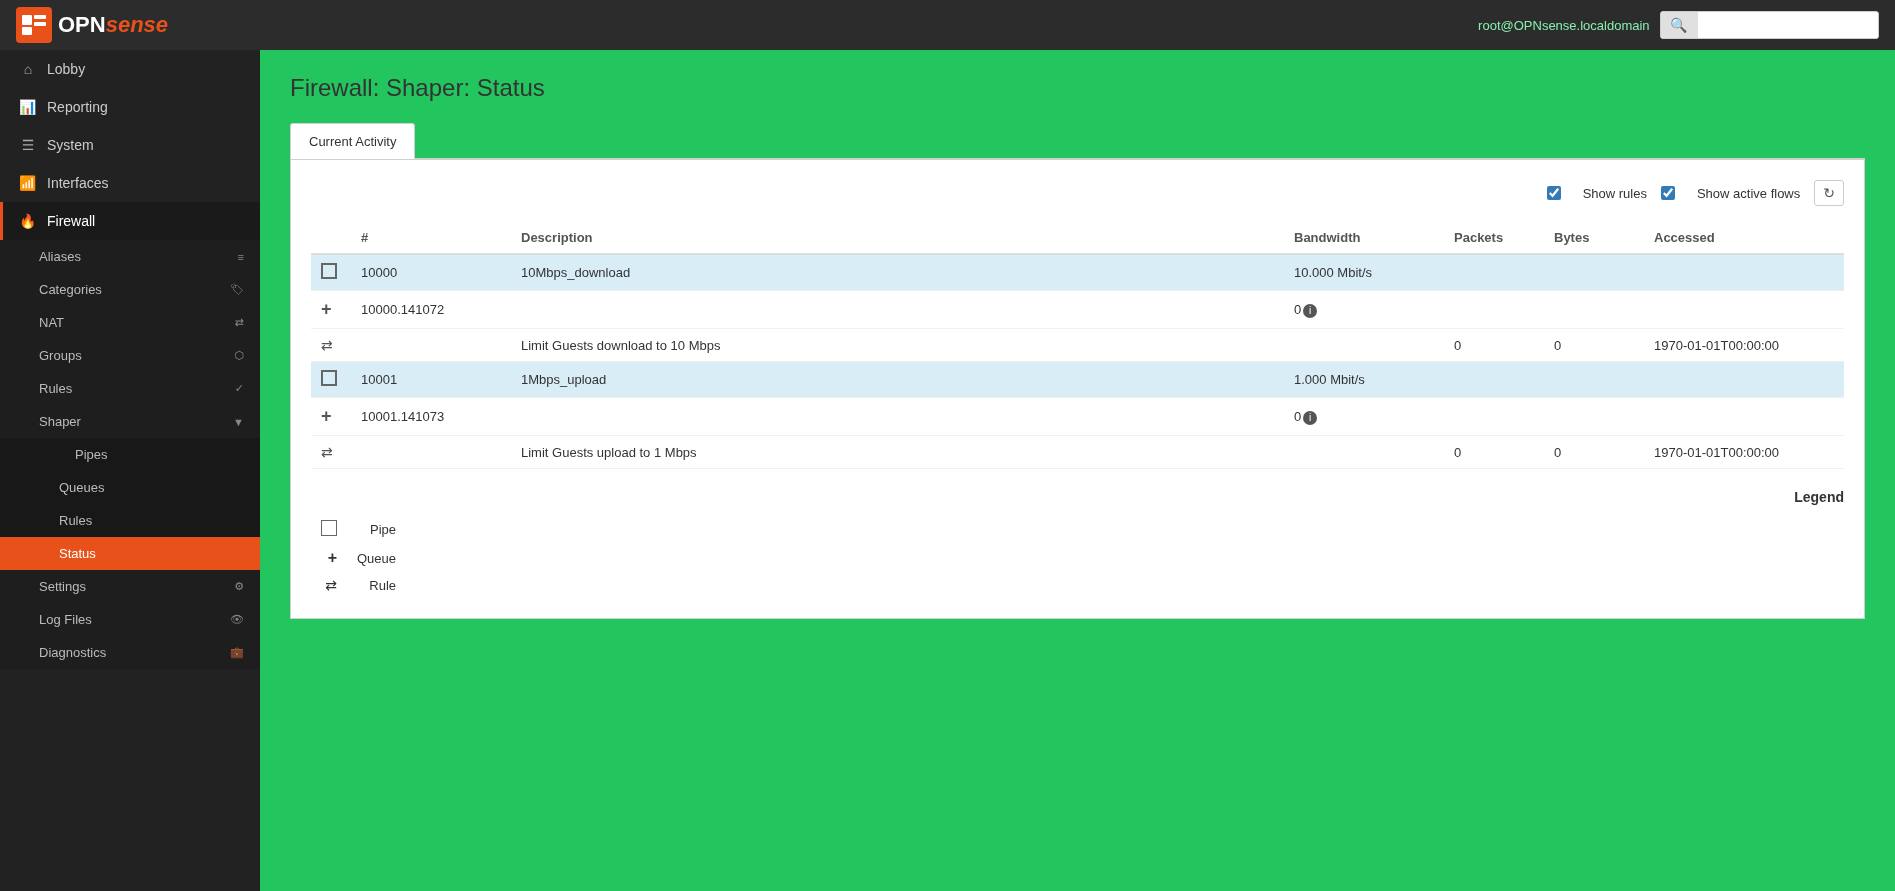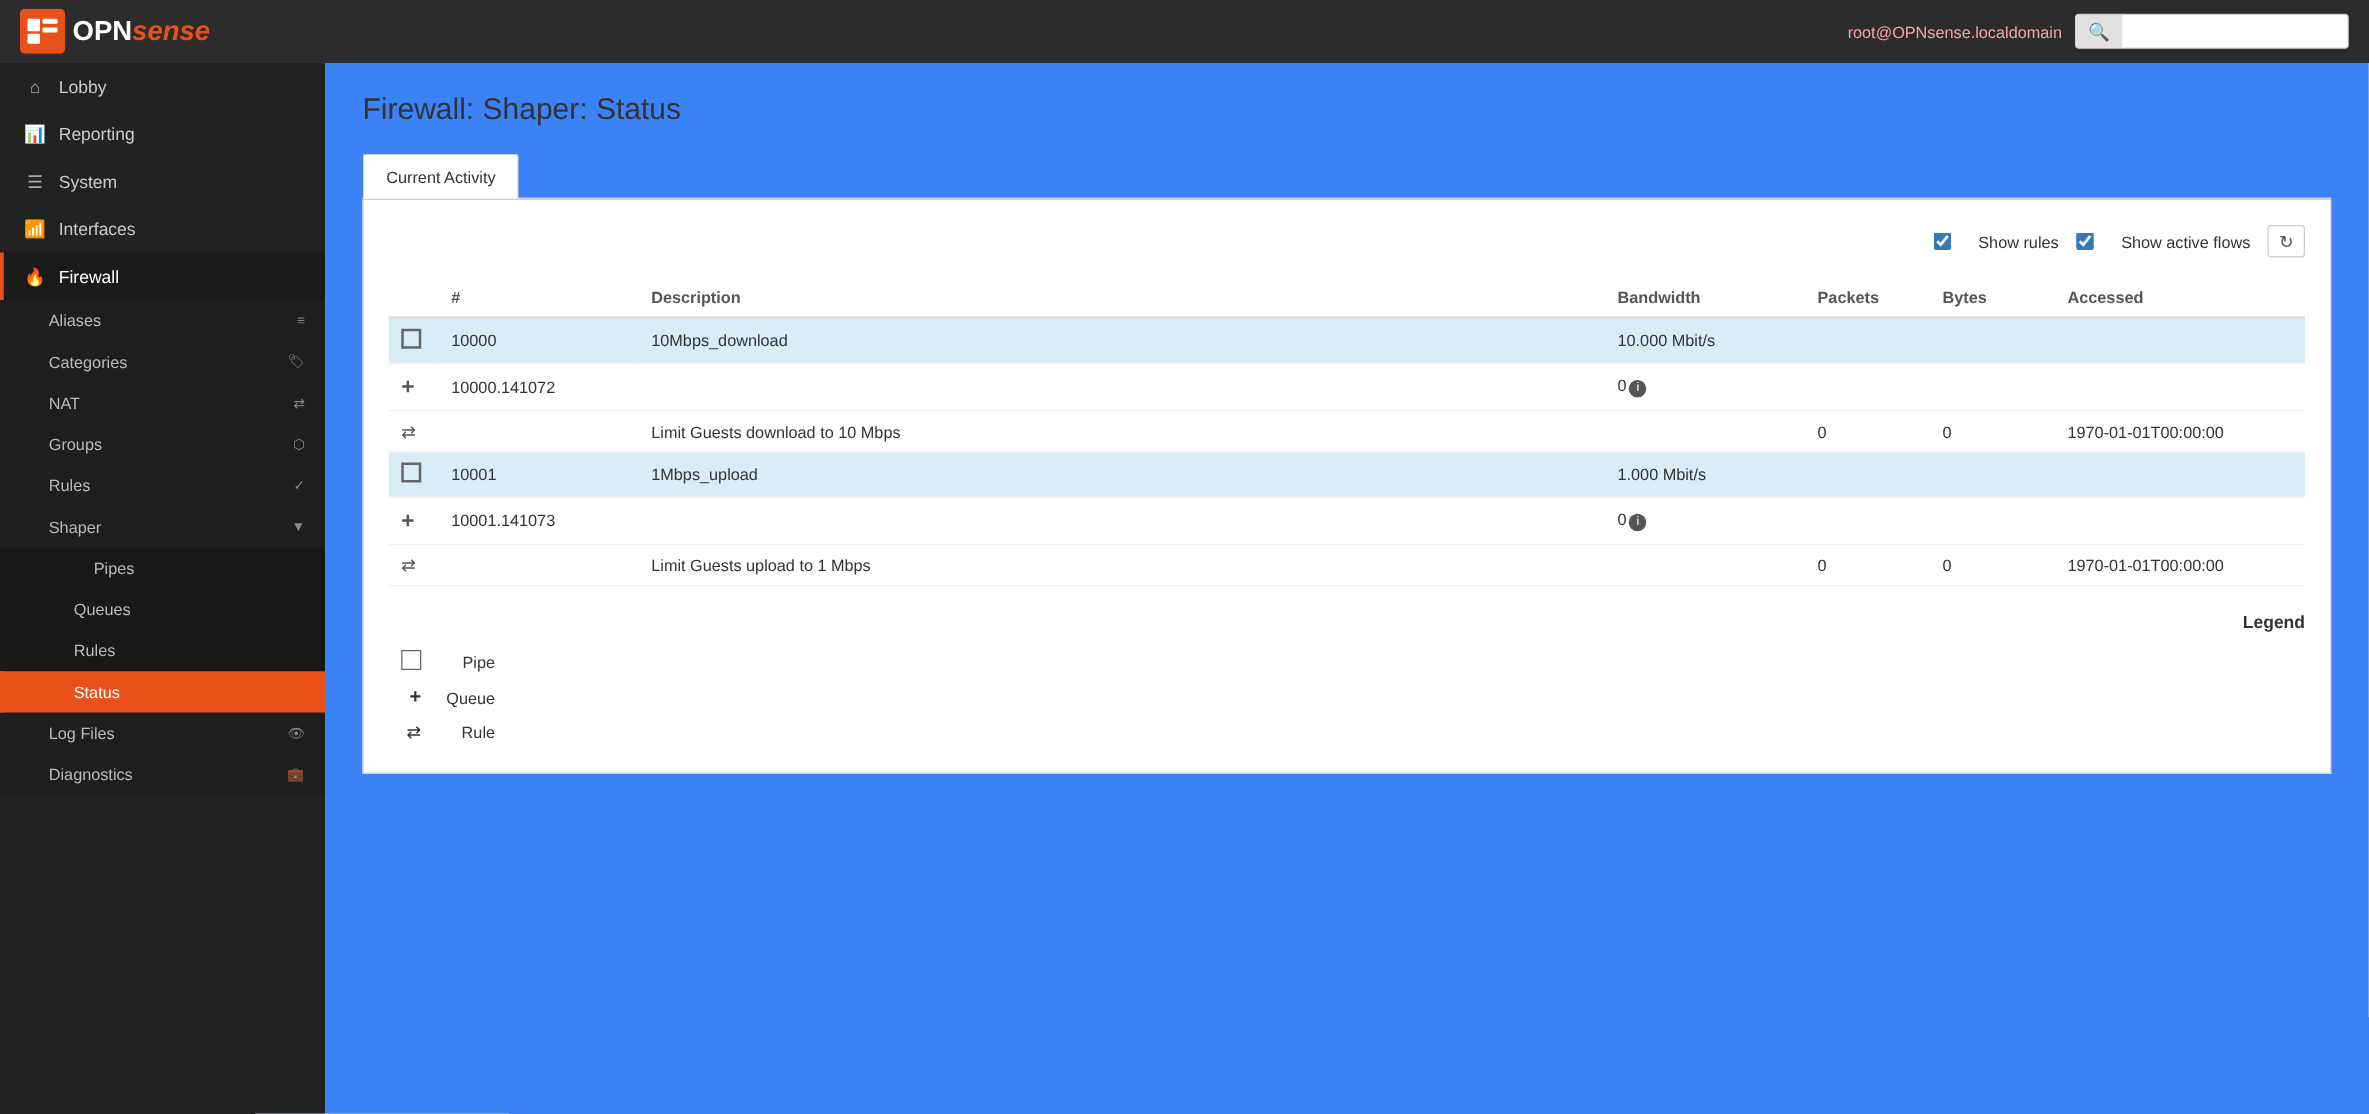--- a/index.html
+++ b/index.html
@@ -26,21 +26,21 @@
     .logo-icon {
       width: 36px;
       height: 36px;
     }
     .header-right {
       display: flex;
       align-items: center;
       gap: 10px;
     }
     .header-user {
-      color: #fca5a5;
+      color: #86efac;
       font-size: 13px;
     }
     .search-box {
       display: flex;
       align-items: center;
       background: #fff;
       border: 1px solid #ccc;
       border-radius: 3px;
       overflow: hidden;
     }
@@ -118,21 +118,21 @@
     }
     .sub-badge {
       font-size: 11px;
       color: #888;
     }
 
     
     .main {
       flex: 1;
       padding: 24px 30px;
-      background: #3b82f6;
+      background: #22c55e;
       overflow: auto;
     }
     .page-title {
       font-size: 24px;
       font-weight: 300;
       color: #333;
       margin-bottom: 20px;
     }
 
     
@@ -344,20 +344,24 @@
           <span>Queues</span>
         </a>
         <a class="sidebar-sub-item" style="padding-left:56px;">
           <span>Rules</span>
         </a>
         <a class="sidebar-sub-item active" style="padding-left:56px;">
           <span>Status</span>
         </a>
       </div>
 
+      <a class="sidebar-sub-item">
+        <span>Settings</span>
+        <span class="sub-badge">⚙</span>
+      </a>
       <a class="sidebar-sub-item">
         <span>Log Files</span>
         <span class="sub-badge">👁</span>
       </a>
       <a class="sidebar-sub-item">
         <span>Diagnostics</span>
         <span class="sub-badge">💼</span>
       </a>
     </div>
   </nav>

